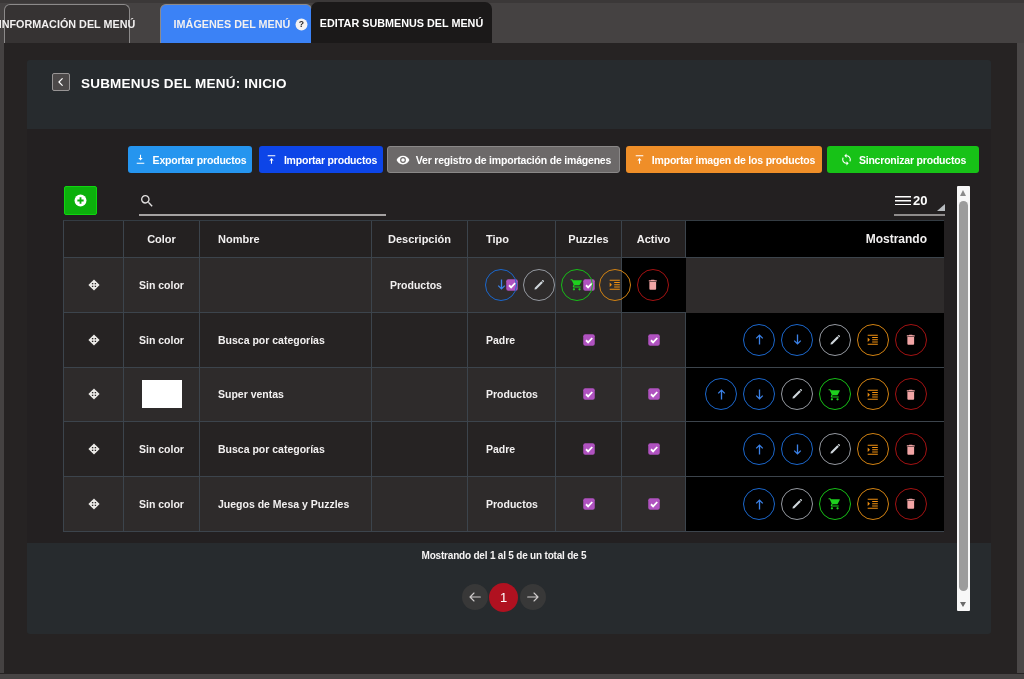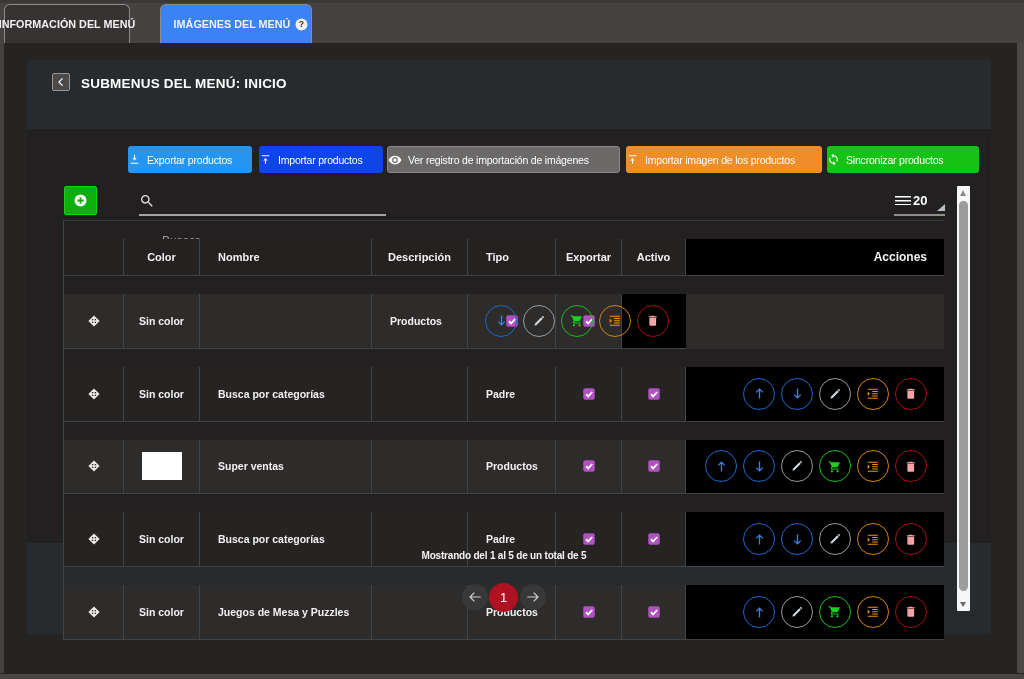--- a/index.html
+++ b/index.html
@@ -16,40 +16,40 @@
 .t1{left:4px;width:126px;background:#363333;border:1px solid #8c8a8a;border-bottom:none;border-radius:6px 6px 0 0;}
 .t2{left:160px;width:152px;background:#3b82f6;border:1px solid #8c8a8a;border-bottom:none;border-radius:6px 6px 0 0;gap:5px;padding-left:10px;box-sizing:border-box;}
 .t3{left:311px;top:2px;width:181px;height:41px;background:#1b1919;border-radius:7px 7px 0 0;color:#fff;}
 
 .card{left:27px;top:60px;width:964px;height:574px;background:#272b2e;border-radius:3px;}
 .inner{left:27px;top:129px;width:964px;height:414px;background:#232021;}
 .backbtn{left:52px;top:73px;width:18px;height:18px;background:#4c4949;border:1px solid #989595;border-radius:2px;
  box-sizing:border-box;display:flex;align-items:center;justify-content:center;}
 .title{left:81px;top:76px;font-size:13.5px;font-weight:bold;color:#fff;letter-spacing:.2px;white-space:nowrap;}
 
-.btn{box-sizing:border-box;height:27px;top:146px;border-radius:3px;display:flex;align-items:center;
- gap:6px;font-size:10.5px;font-weight:normal;color:#fff;letter-spacing:-0.2px;white-space:nowrap;}
+.btn{box-sizing:border-box;height:27px;top:146px;border-radius:3px;display:flex;align-items:center;justify-content:center;
+ gap:6px;font-size:10.5px;font-weight:bold;color:#fff;letter-spacing:-0.2px;white-space:nowrap;}
 .b1{left:128px;width:124px;background:#2595ef;}
 .b2{left:259px;width:124px;background:#0d45e8;}
 .b3{left:387px;width:233px;background:#6c6969;border:1px solid #8a8888;}
 .b4{left:626px;width:196px;background:#ef8e28;}
 .b5{left:827px;width:152px;background:#17c217;}
 
 .plus{left:64px;top:186px;width:33px;height:28.5px;background:#0cb00c;border:1.5px solid #0fd60f;border-radius:2px;
  box-sizing:border-box;display:flex;align-items:center;justify-content:center;}
 
 .buscar{left:162px;top:194px;font-size:12px;color:#9c9999;margin-top:40px;}
 .sline{left:139px;top:213.6px;width:247px;height:2px;background:#a5a2a2;}
 
 .num50{left:913px;top:193px;font-size:13px;font-weight:bold;color:#fff;}
 .selline{left:894px;top:214px;width:51px;height:1.6px;background:#8f8c8c;}
 .seltri{left:937px;top:204px;width:0;height:0;border-left:8px solid transparent;border-bottom:7px solid #b8bcc0;}
 
 .tbl{left:63px;top:219.5px;width:880px;}
-.trow{display:grid;grid-template-columns:60px 76px 172px 96px 88px 66px 64px 258px;box-sizing:border-box;margin-top:18px;}
+.trow{display:grid;grid-template-columns:60px 76px 172px 96px 88px 66px 64px 258px;box-sizing:border-box;}
 .th{height:37.5px;background:#242121;}
 .tr{height:54.8px;}
 .odd{background:#2e2b2b;}
 .even{background:#262323;}
 .cell{box-sizing:border-box;display:flex;align-items:center;border-right:1px solid #3c444c;border-bottom:1px solid #3c444c;
  font-size:10.5px;font-weight:bold;color:#f2f0f0;white-space:nowrap;}
 .th .cell{font-size:11px;}
 .cc{justify-content:center;}
 .cl{padding-left:18px;}
 .cract{background:#000;border-right:none;justify-content:flex-end;padding-right:17px;gap:6px;}
@@ -76,20 +76,21 @@
 <body>
 <div id="page">
   <div class="abs tabbar"></div>
   <div class="abs tab t1">INFORMACIÓN DEL MENÚ</div>
   <div class="abs tab t2">IMÁGENES DEL MENÚ
     <svg width="13" height="13" viewBox="0 0 24 24">
         <circle cx="12" cy="12" r="11" fill="#f4f2f2"></circle>
         <text x="12" y="17.5" text-anchor="middle" font-size="16" font-weight="bold" fill="#2b2929" font-family="Liberation Sans">?</text>
       </svg>
   </div>
+  <div class="abs tab t3">EDITAR SUBMENUS DEL MENÚ</div>
   <div class="abs card"></div>
   <div class="abs inner"></div>
   <div class="abs bL"></div>
     <div class="abs bR"></div>
     <div class="abs bB"></div>
   <div class="abs backbtn">
       <svg width="10" height="10" viewBox="0 0 24 24">
         <path d="M15 4 L7 12 L15 20" stroke="#fff" stroke-width="2.8" fill="none" stroke-linecap="round" stroke-linejoin="round"></path>
       </svg>
     </div>
@@ -131,23 +132,23 @@
   <div class="abs selline"></div>
   <div class="abs seltri"></div>
 
   <div class="abs tbl" id="tbl">
     <div class="trow th">
       <div class="cell cc"></div>
       <div class="cell cc">Color</div>
       <div class="cell cl">Nombre</div>
       <div class="cell cc">Descripción</div>
       <div class="cell cl">Tipo</div>
-      <div class="cell cc">Exportar</div>
+      <div class="cell cc">Puzzles</div>
       <div class="cell cc">Activo</div>
-      <div class="cell cract" style="font-size:12px;">Acciones</div>
+      <div class="cell cract" style="font-size:12px;">Mostrando</div>
     </div>
     <div class="trow tr odd">
       <div class="cell cc">
           <svg width="12" height="12" viewBox="0 0 24 24" fill="#eceae7">
             <path d="M12 .8L19 7.8H5zM23.2 12L16.2 19V5zM12 23.2L5 16.2h14zM.8 12L7.8 5v14z"></path>
             <path d="M10.6 4h2.8v16h-2.8z"></path>
             <path d="M4 10.6h16v2.8H4z"></path>
           </svg>
         </div>
       <div class="cell cc">Sin color</div>

